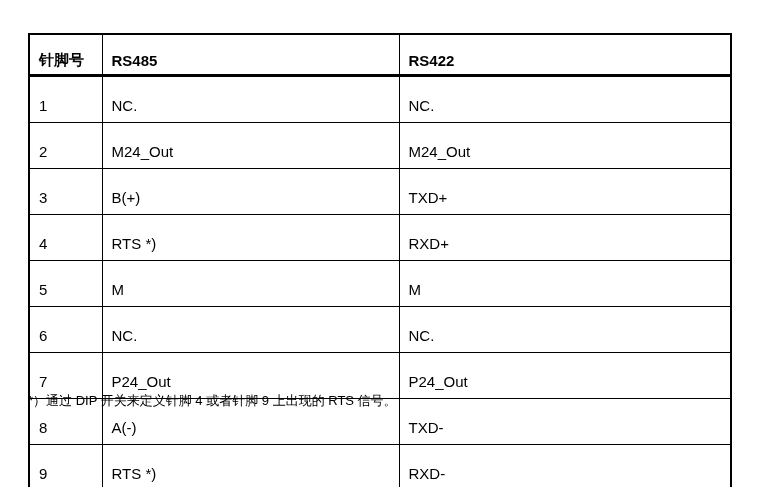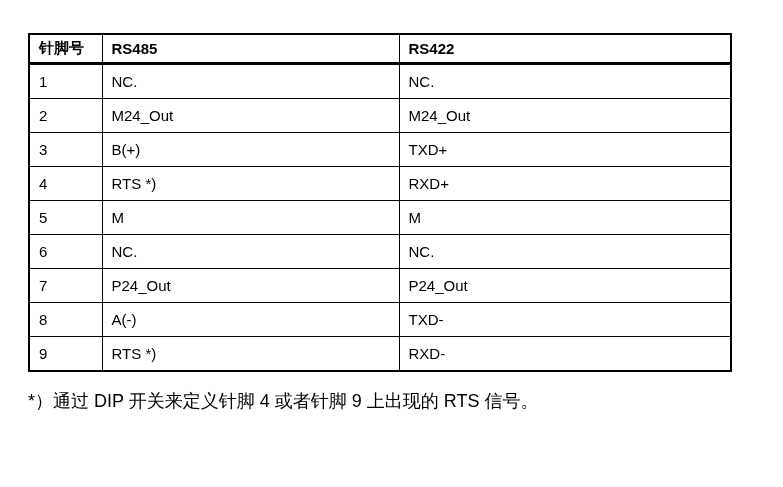--- a/index.html
+++ b/index.html
@@ -24,39 +24,39 @@
     border-collapse: collapse;
     table-layout: fixed;
     border: 2px solid #000000;
     font-size: 15px;
   }
   .pin-table th,
   .pin-table td {
     border: 1px solid #000000;
     text-align: left;
     vertical-align: middle;
-    padding: 0 4px 0 9px;
+    padding: 12px 4px 0 9px;
     overflow: hidden;
     white-space: nowrap;
   }
   .pin-table thead th {
     height: 27px;
     font-weight: bold;
     border-bottom: 3px solid #000000;
   }
   .pin-table tbody td {
     height: 33px;
     font-weight: normal;
   }
   .footnote {
     position: absolute;
     left: 28px;
     top: 390px;
     margin: 0;
-    font-size: 18px;
+    font-size: 13px;
     line-height: 22px;
     color: #000000;
   }
 </style>
 </head>
 <body>
 
 <div class="page">
 
   <table class="pin-table">

